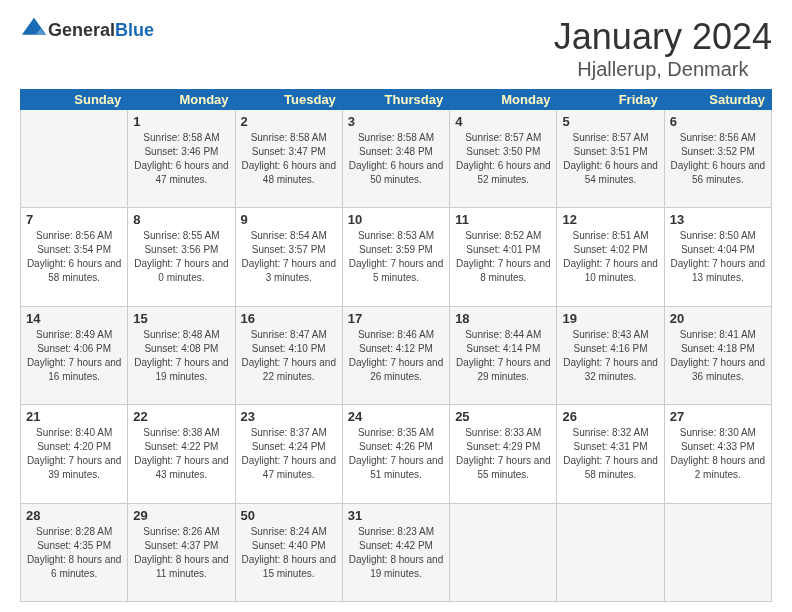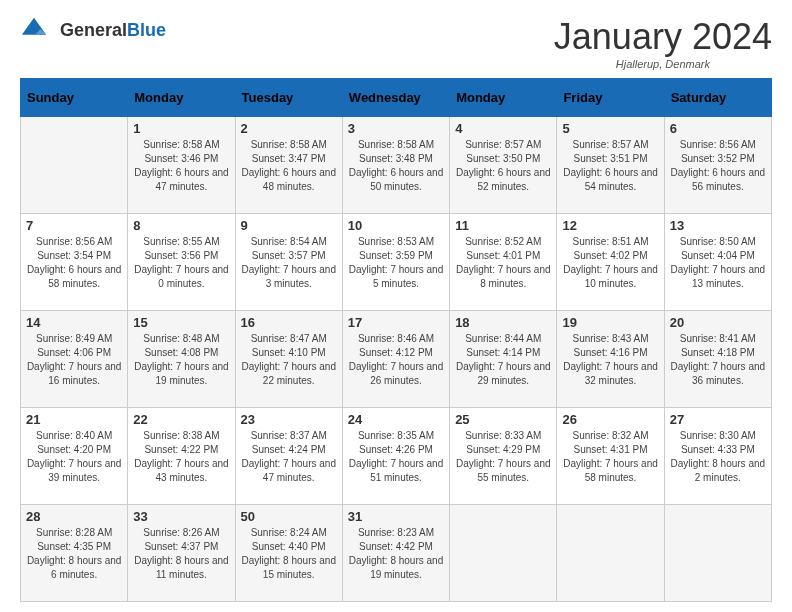--- a/index.html
+++ b/index.html
@@ -19,21 +19,21 @@
     }
     .header {
       display: flex;
       justify-content: space-between;
       align-items: flex-start;
       margin-bottom: 8px;
     }
     .logo {
       display: flex;
       align-items: center;
-      gap: 12px;
+      gap: 0;
     }
     .logo-text-general {
       font-size: 18px;
       font-weight: bold;
       color: #333;
     }
     .logo-text-blue {
       font-size: 18px;
       font-weight: bold;
       color: #1a6bb5;
@@ -44,36 +44,35 @@
     }
     .title-section {
       text-align: center;
     }
     .month-title {
       font-size: 36px;
       font-weight: normal;
       color: #333;
     }
     .location {
-      font-size: 11px;
+      font-size: 20px;
       color: #555;
-      font-style: italic;
     }
     .calendar {
       flex: 1;
       border: 1px solid #ccc;
       border-collapse: collapse;
       width: 100%;
       table-layout: fixed;
     }
     .calendar th {
       background-color: #1a6bb5;
-      color: #000000;
-      text-align: left;
-      padding: 11px 6px;
+      color: #fef9c3;
+      text-align: right;
+      padding: 2px 6px;
       font-size: 13px;
       font-weight: bold;
       border: 1px solid #1a6bb5;
     }
     .calendar td {
       border: 1px solid #ccc;
       vertical-align: top;
       padding: 4px 5px;
       font-size: 10.5px;
       color: #333;
@@ -121,21 +120,21 @@
       <div class="location">Hjallerup, Denmark</div>
     </div>
   </div>
 
   <table class="calendar">
     <thead>
       <tr>
         <th>Sunday</th>
         <th>Monday</th>
         <th>Tuesday</th>
-        <th>Wednesday</th>
+        <th>Thursday</th>
         <th>Monday</th>
         <th>Friday</th>
         <th>Saturday</th>
       </tr>
     </thead>
     <tbody id="calendar-body">
     <tr>
           <td class="row-shade empty-cell"></td>
           <td class="row-shade">
             <span class="day-number">1</span>
@@ -251,21 +250,21 @@
             <span class="day-number">27</span>
             <div class="day-info">Sunrise: 8:30 AM<br>Sunset: 4:33 PM<br>Daylight: 8 hours and 2 minutes.</div>
           </td>
         </tr>
         <tr>
           <td class="row-shade">
             <span class="day-number">28</span>
             <div class="day-info">Sunrise: 8:28 AM<br>Sunset: 4:35 PM<br>Daylight: 8 hours and 6 minutes.</div>
           </td>
           <td class="row-shade">
-            <span class="day-number">33</span>
+            <span class="day-number">29</span>
             <div class="day-info">Sunrise: 8:26 AM<br>Sunset: 4:37 PM<br>Daylight: 8 hours and 11 minutes.</div>
           </td>
           <td class="row-shade">
             <span class="day-number">50</span>
             <div class="day-info">Sunrise: 8:24 AM<br>Sunset: 4:40 PM<br>Daylight: 8 hours and 15 minutes.</div>
           </td>
           <td class="row-shade">
             <span class="day-number">31</span>
             <div class="day-info">Sunrise: 8:23 AM<br>Sunset: 4:42 PM<br>Daylight: 8 hours and 19 minutes.</div>
           </td>

